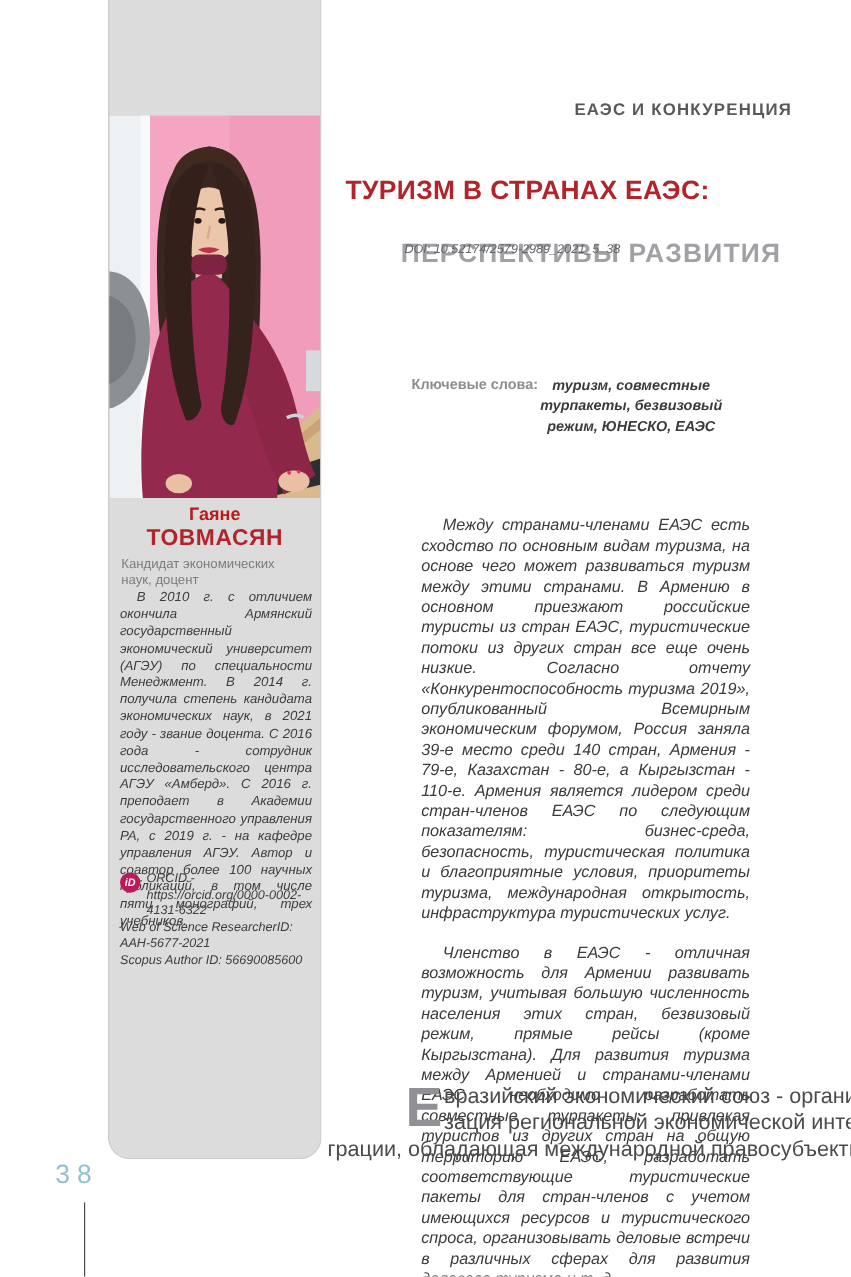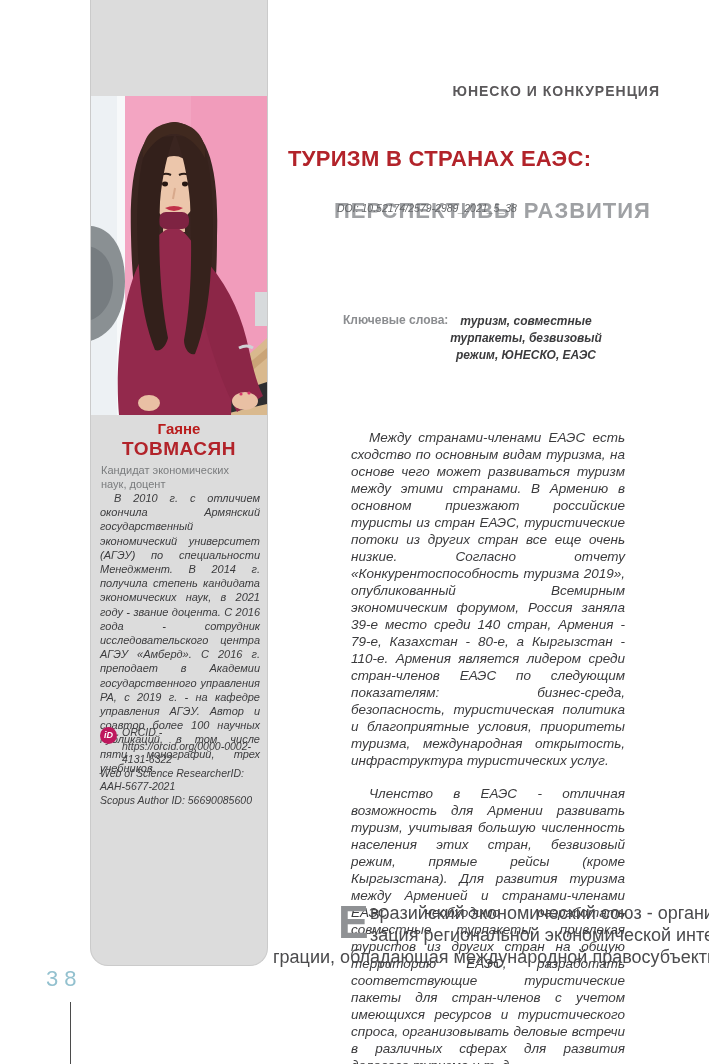--- a/index.html
+++ b/index.html
@@ -117,21 +117,21 @@
     <div class="ids">
       <div class="id-orcid">
         <span class="orcid-icon">iD</span>
         <span class="orcid-text">ORCID - https://orcid.org/0000-0002-4131-6322</span>
       </div>
       <div>Web of Science ResearcherID: AAH-5677-2021</div>
       <div>Scopus Author ID: 56690085600</div>
     </div>
   </div>
 
-  <div class="rubric">ЮНЕСКО И КОНКУРЕНЦИЯ</div>
+  <div class="rubric">ЕАЭС И КОНКУРЕНЦИЯ</div>
   <div class="title1">ТУРИЗМ В СТРАНАХ ЕАЭС:</div>
   <div class="title2">ПЕРСПЕКТИВЫ РАЗВИТИЯ</div>
   <div class="doi">DOI: 10.52174/2579-2989_2021_5_38</div>
 
   <div class="kw-label">Ключевые слова:</div>
   <div class="kw-value">туризм, совместные турпа­кеты, безвизовый режим, ЮНЕСКО, ЕАЭС</div>
 
   <div class="abstract">
     <p>Между странами-членами ЕАЭС есть сходство по основным видам туризма, на основе чего может развиваться туризм между этими странами. В Армению в основном приезжают российские туристы из стран ЕАЭС, туристические потоки из других стран все еще очень низкие. Согласно отчету «Конкурентоспособность туризма 2019», опубликованный Всемирным экономическим форумом, Россия заняла 39-е место среди 140 стран, Армения - 79-е, Казахстан - 80-е, а Кыргызстан - 110-е. Армения является лидером среди стран-членов ЕАЭС по следующим показателям: бизнес-среда, безопасность, туристическая политика и благоприятные условия, приоритеты туризма, международная открытость, инфраструктура туристических услуг.</p>
     <p>Членство в ЕАЭС - отличная возможность для Армении развивать туризм, учитывая большую численность населения этих стран, безвизовый режим, прямые рейсы (кроме Кыргызстана). Для развития туризма между Арменией и странами-членами ЕАЭС необходимо разработать совместные турпакеты, привлекая туристов из других стран на общую территорию ЕАЭС, разработать соответствующие туристические пакеты для стран-членов с учетом имеющихся ресурсов и туристического спроса, организовывать деловые встречи в различных сферах для развития делового туризма и т. д.</p>

